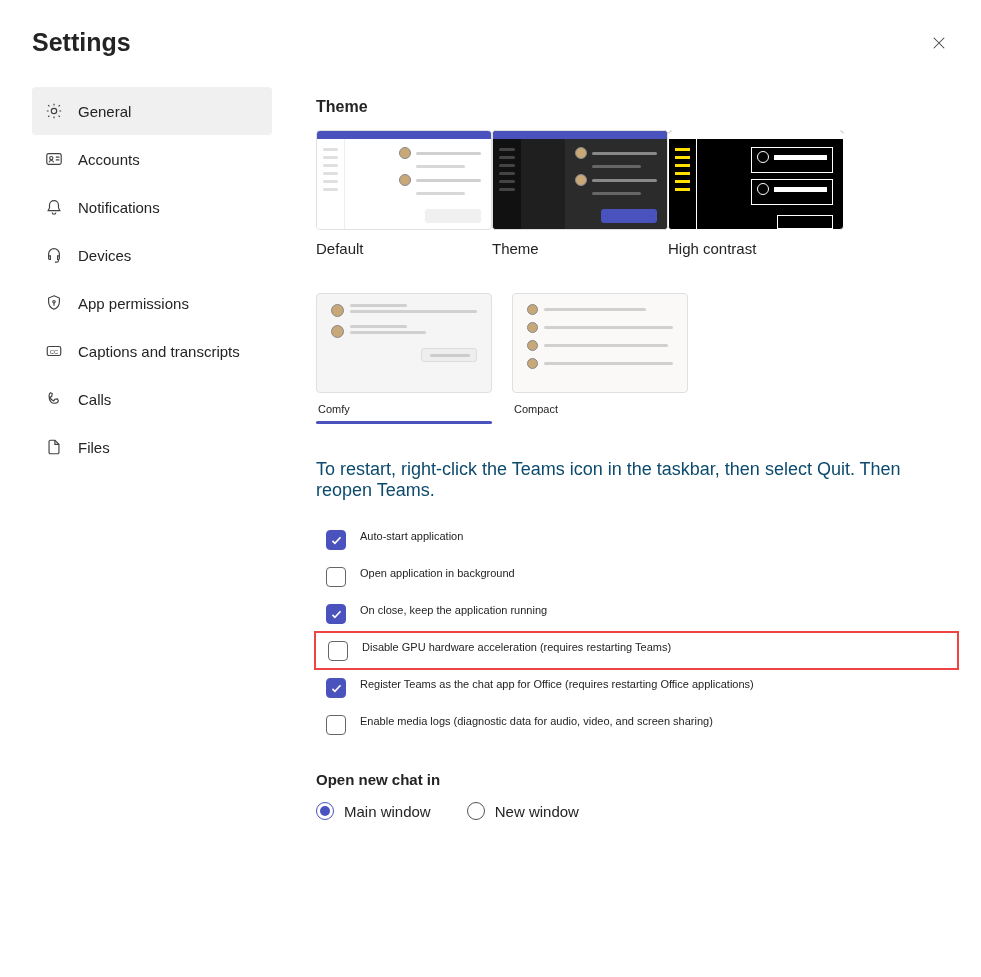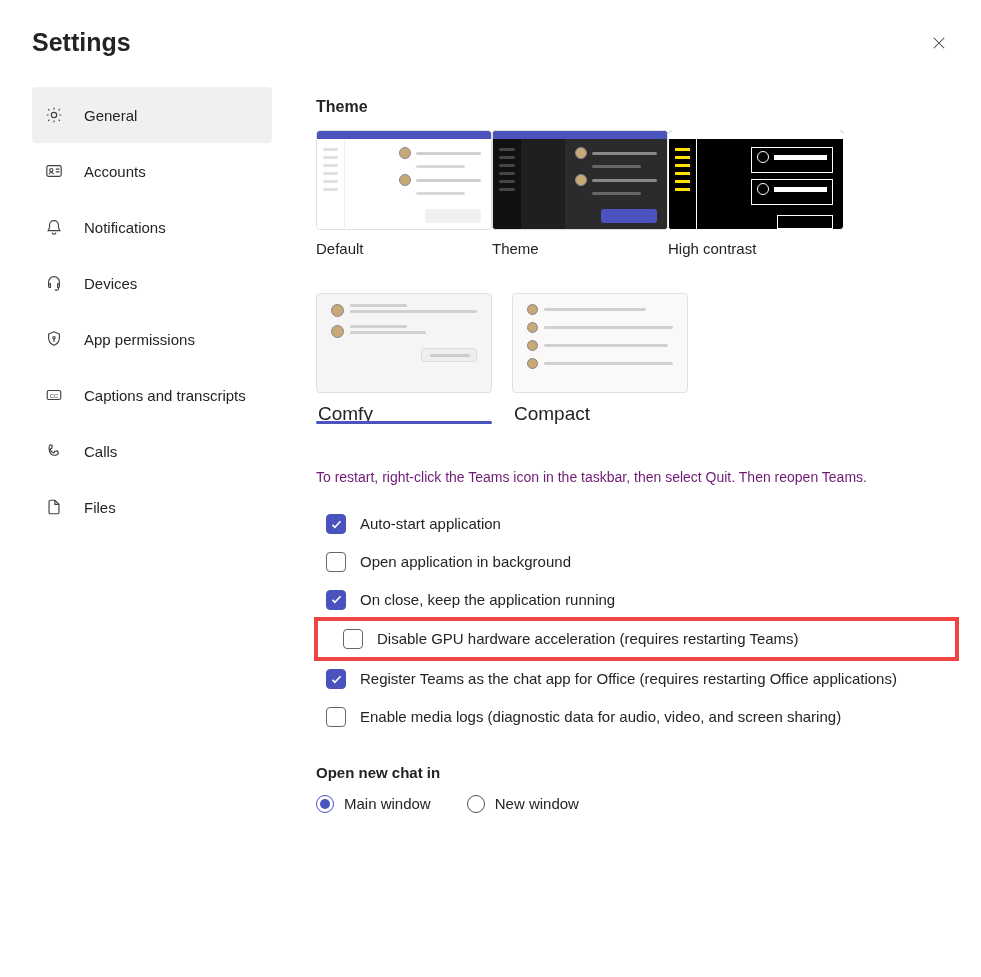--- a/index.html
+++ b/index.html
@@ -41,22 +41,22 @@
     display: flex;
     gap: 44px;
   }
   .sidebar {
     width: 240px;
     flex-shrink: 0;
   }
   .nav-item {
     display: flex;
     align-items: center;
-    gap: 20px;
-    height: 56px;
+    gap: 14px;
+    height: 48px;
     padding: 0 12px;
     border-radius: 4px;
     cursor: pointer;
     font-size: 15px;
     color: #242424;
   }
   .nav-item.active { background: #f0f0f0; }
   .nav-icon {
     width: 20px;
     height: 20px;
@@ -164,59 +164,59 @@
   .dp-comfy .ln { height:3px; background:#d0d0d0; border-radius:2px; margin-bottom:3px;}
   .dp-comfy .ln.sh { width:45%; }
   .dp-comfy .reply { background:#eee; height:14px; width:56px; border-radius:3px; margin-left:auto; margin-top:10px; border:1px solid #ddd;}
   .dp-comfy .reply .ln { margin:5px 8px; width:40px; background:#ccc;}
 
   .dp-compact .msg { display:flex; align-items:center; margin-bottom:7px;}
   .dp-compact .av { width:11px; height:11px; border-radius:50%; background:#c8a878; border:1px solid #888; margin-right:6px; flex-shrink:0;}
   .dp-compact .ln { flex:1; height:3px; background:#d0d0d0; border-radius:2px;}
 
   .density-label {
-    font-size:19px;
+    font-size:11px;
     padding-left:2px;
   }
 
   .app-hint {
-    font-size: 14px;
-    color: #701a75;
+    font-size: 18px;
+    color: #0c4a6e;
     margin-bottom: 20px;
   }
   .checkbox-row {
     display: flex;
     align-items: flex-start;
     gap: 14px;
     padding: 8px 0 8px 10px;
     cursor: pointer;
   }
   .checkbox-row.highlighted {
-    border: 4px solid #ef4444;
-    padding: 7px 6px 7px 25px;
+    border: 2px solid #ef4444;
+    padding: 7px 6px 7px 12px;
     margin: -1px -2px;
   }
   .cb {
     width: 20px;
     height: 20px;
     border-radius: 4px;
     border: 1px solid #666;
     flex-shrink: 0;
     display:flex;
     align-items:center;
     justify-content:center;
     margin-top:1px;
   }
   .cb.checked {
     background:#4a52bd;
     border-color:#4a52bd;
   }
   .cb.checked svg { width:13px; height:13px; }
   .cb-label {
-    font-size: 15px;
+    font-size: 11px;
     line-height: 1.45;
   }
   .open-chat-section { margin-top: 28px; }
   .radio-row {
     display:flex;
     gap: 36px;
     margin-top: 14px;
   }
   .radio-opt {
     display:flex;

